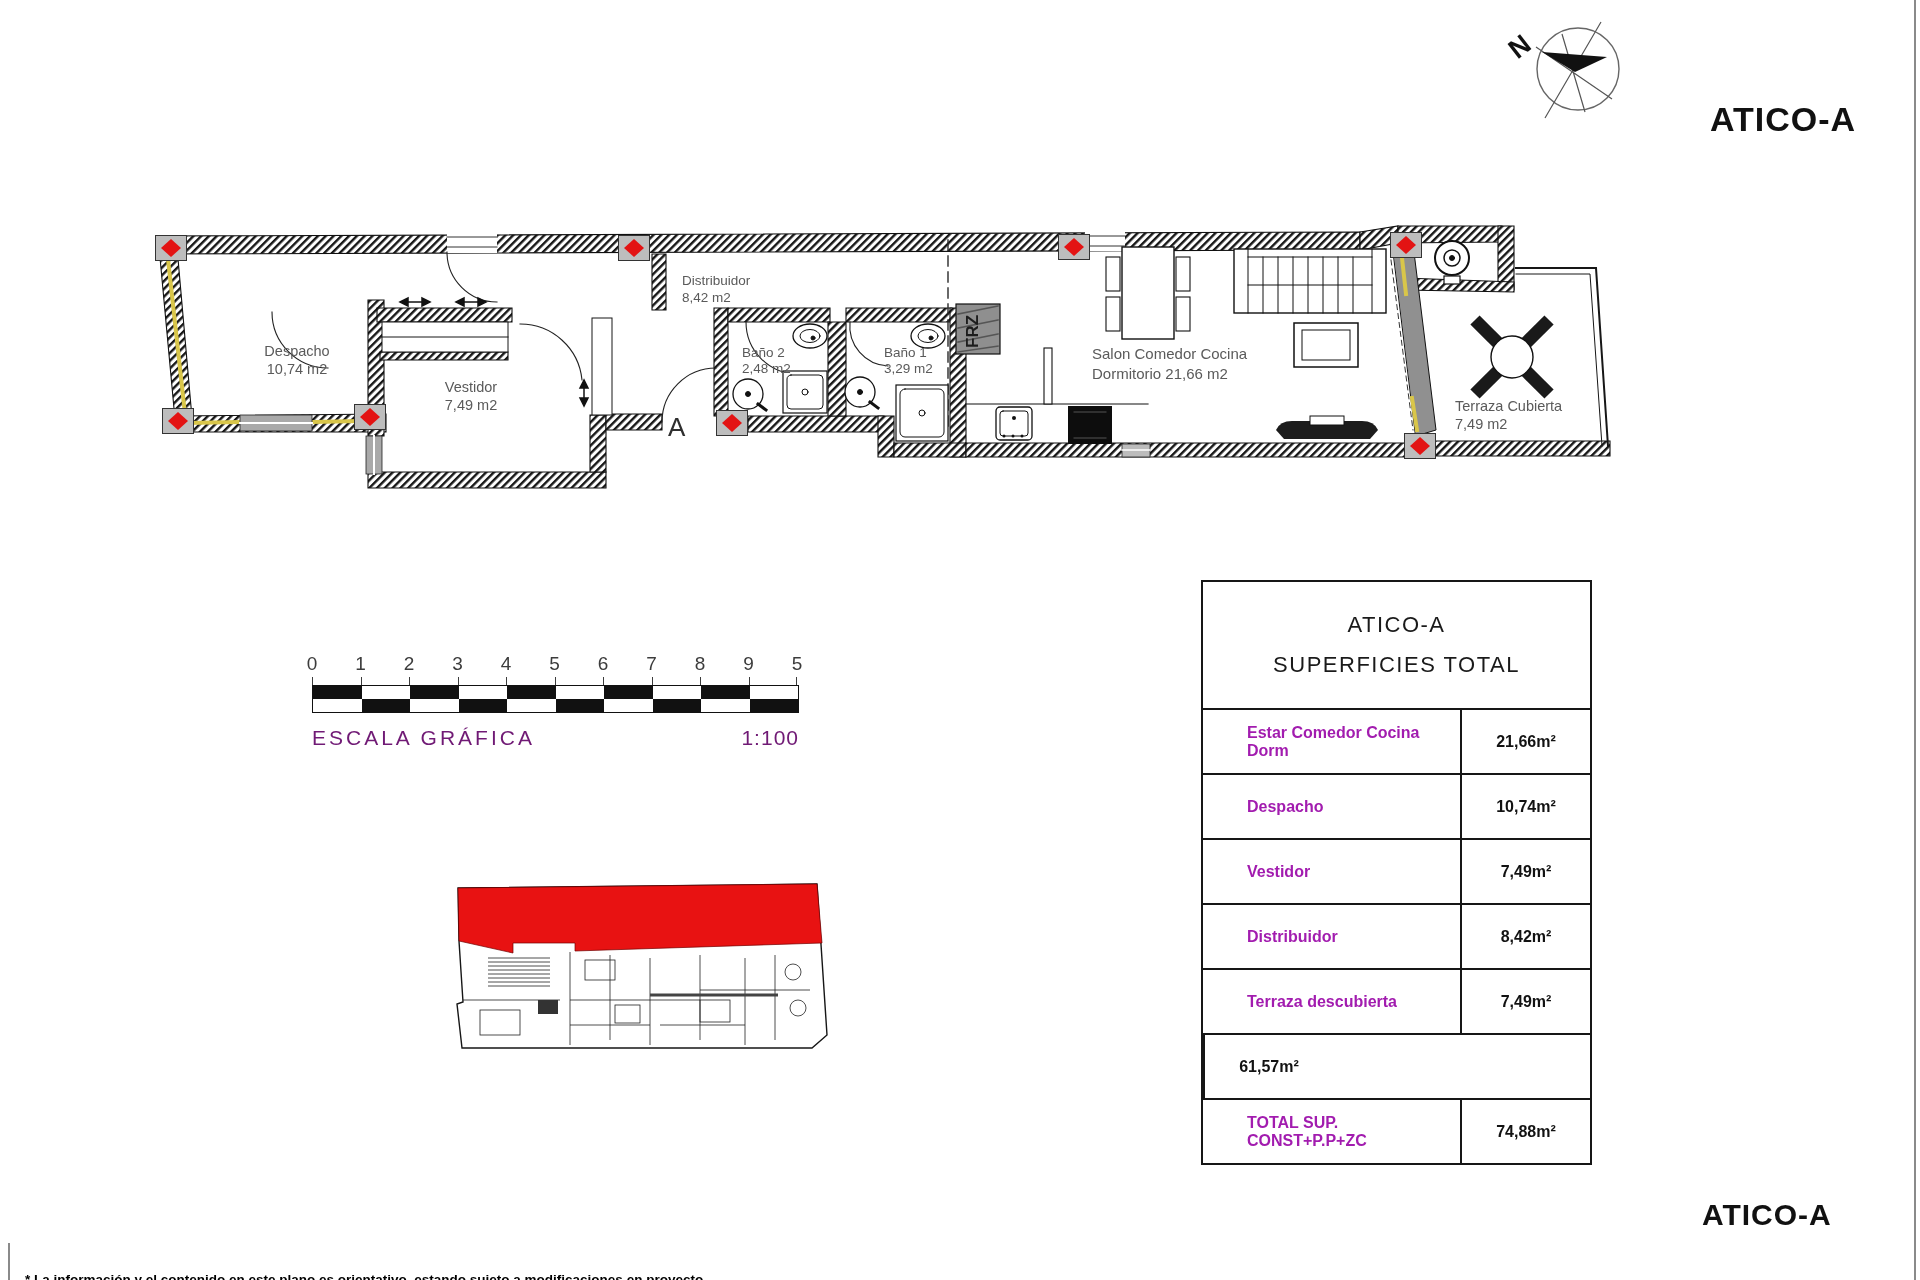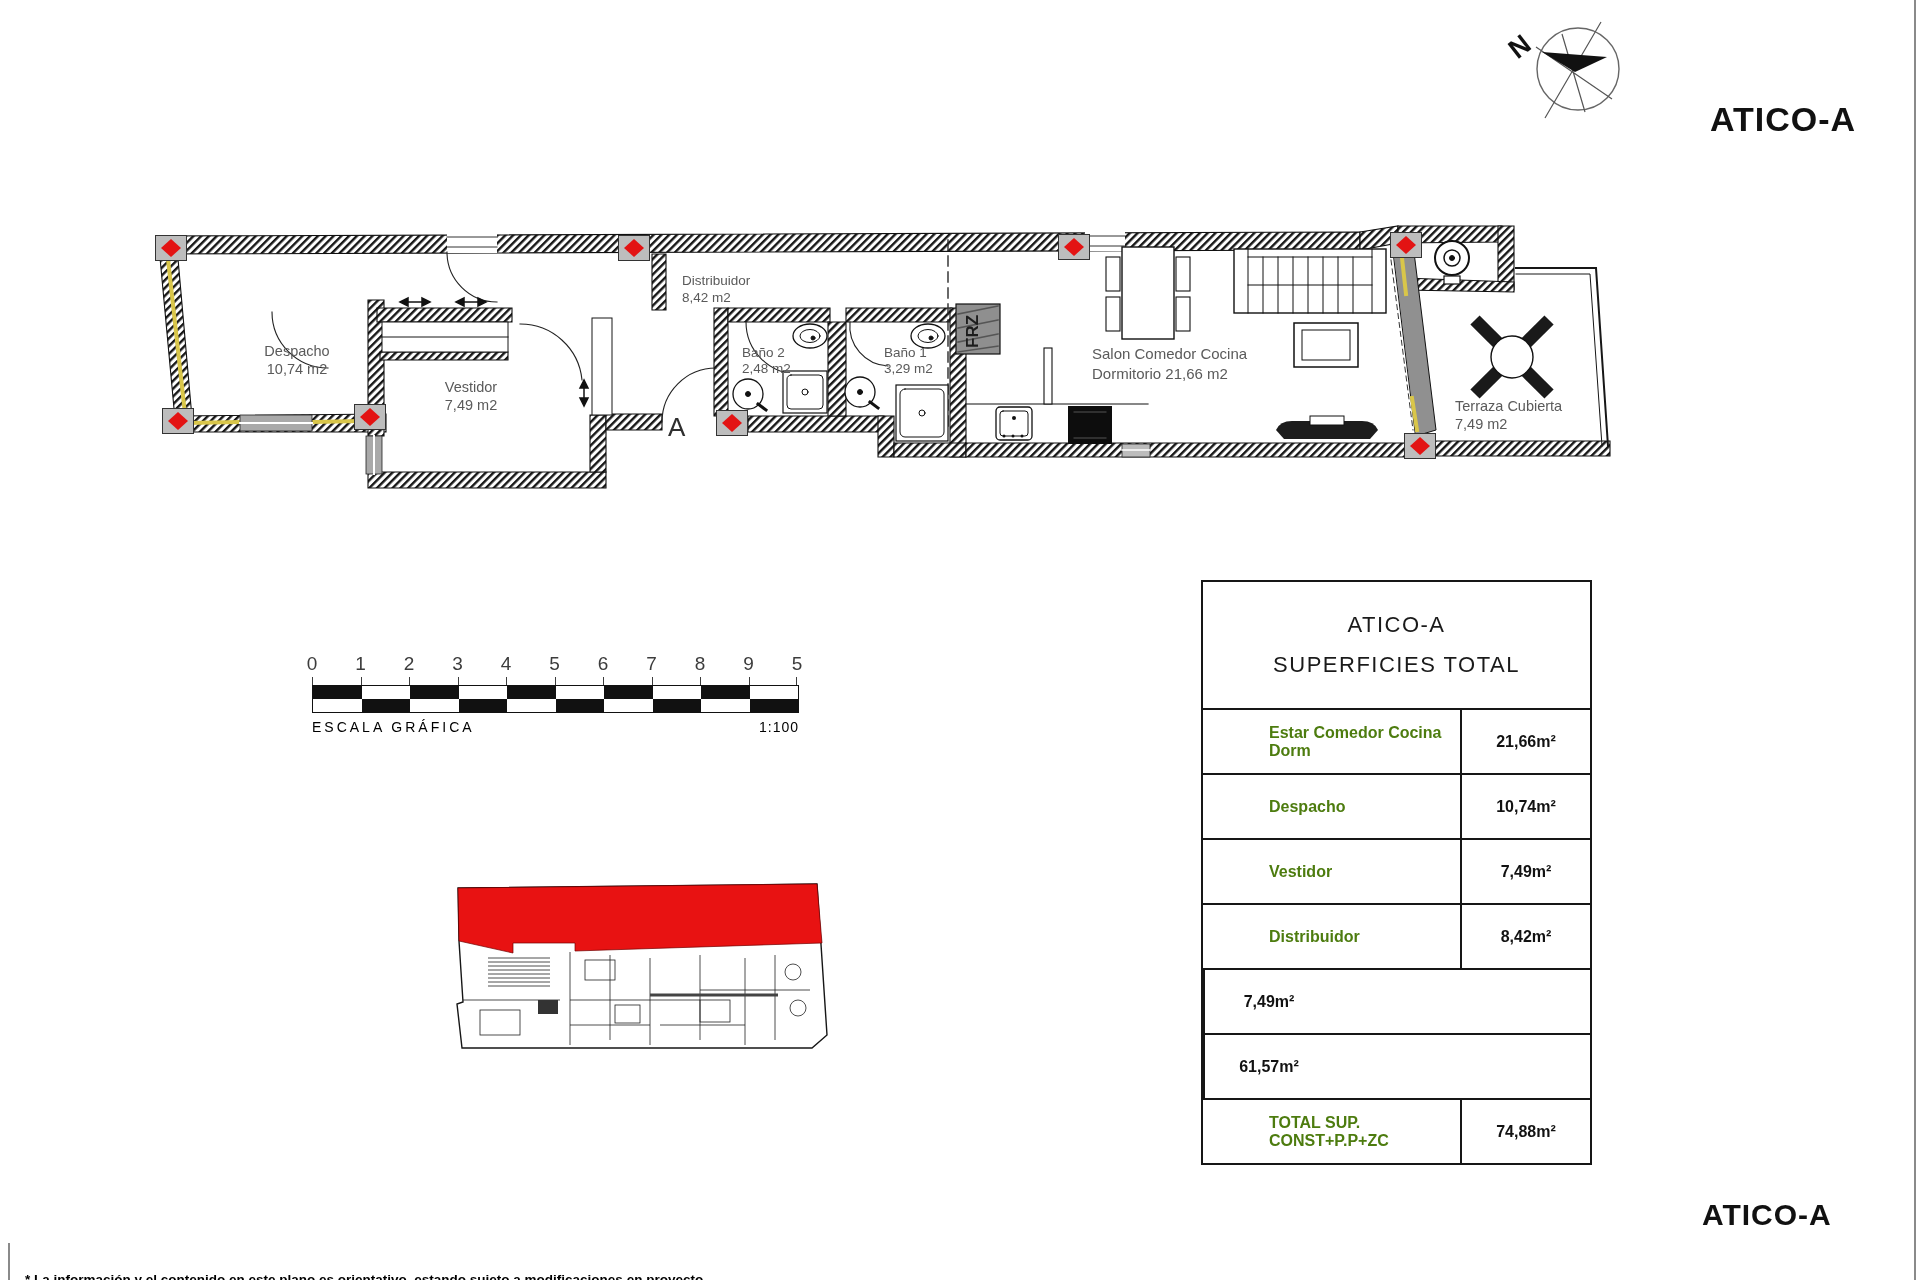--- a/index.html
+++ b/index.html
@@ -18,29 +18,29 @@
 
   
   #footnote{left:25px;top:1272px;font-size:13.5px;font-weight:700;white-space:nowrap;color:#000}
 
   
   #scalebar{left:312px;top:653px;width:487px;height:92px}
   .tick-num{position:absolute;top:0;width:26px;text-align:center;font-size:19px;color:#3c3c3c}
   .tickline{position:absolute;top:24px;width:1px;height:8px;background:#3c3c3c}
   #bar{position:absolute;left:0;top:32px;width:485px;height:26px;border:1px solid #111;background:#fff}
   .seg{position:absolute;width:48.5px;height:13px}
-  .scale-cap{position:absolute;top:66px;font-size:14px;letter-spacing:3px;color:#000000}
+  .scale-cap{position:absolute;top:73px;font-size:21px;letter-spacing:3px;color:#701a75}
 
   
   #areas{left:1201px;top:580px;width:387px;background:#fff;border:2px solid #161616}
   #areas .thead{height:126px;display:flex;flex-direction:column;justify-content:center;
                 align-items:center;gap:14px;font-size:22px;letter-spacing:1.5px;color:#1a1a1a}
   #areas .trow{display:flex;height:63px;border-top:2px solid #161616;align-items:stretch}
-  #areas .tlabel{flex:1;display:flex;align-items:center;padding-left:66px;
-                 font-size:16px;font-weight:700;color:#4d7c0f}
+  #areas .tlabel{flex:1;display:flex;align-items:center;padding-left:44px;
+                 font-size:16px;font-weight:700;color:#a21caf}
   #areas .tvalue{width:128px;border-left:2px solid #161616;display:flex;align-items:center;
                  justify-content:center;font-size:16px;font-weight:700;color:#121212}
 </style>
 </head>
 <body>
 
 <div id="page">
 
 
 <svg id="plansvg" width="1920" height="1280" viewBox="0 0 1920 1280">
@@ -345,20 +345,21 @@
   </div>
   <div class="trow">
     <div class="tlabel">Vestidor</div>
     <div class="tvalue">7,49m²</div>
   </div>
   <div class="trow">
     <div class="tlabel">Distribuidor</div>
     <div class="tvalue">8,42m²</div>
   </div>
   <div class="trow">
+    <div class="tlabel">Terraza descubierta</div>
     <div class="tvalue">7,49m²</div>
   </div>
   <div class="trow">
     <div class="tvalue">61,57m²</div>
   </div>
   <div class="trow">
     <div class="tlabel">TOTAL SUP. CONST+P.P+ZC</div>
     <div class="tvalue">74,88m²</div>
   </div>
 </div>

